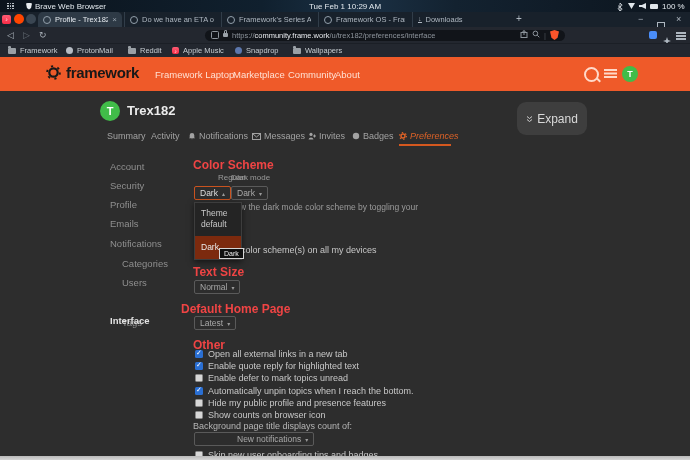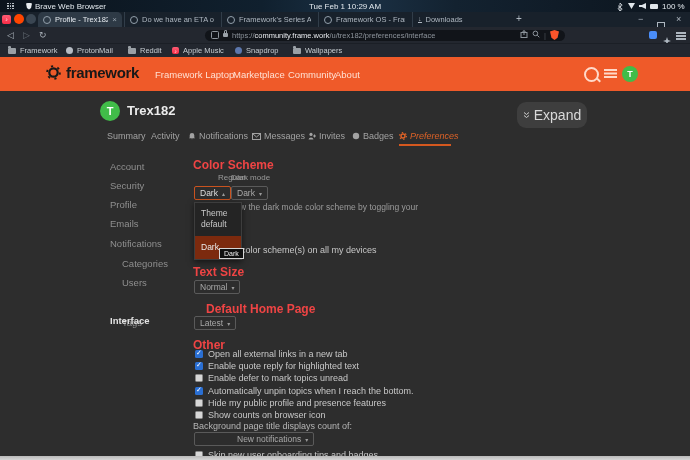--- a/index.html
+++ b/index.html
@@ -50,22 +50,22 @@
   #siteheader{left:0;top:57px;width:690px;height:34px;background:#ef5a29;}
   #brand{left:46px;top:7px;display:flex;align-items:center;gap:5px;color:#181818;font-weight:bold;font-size:15px;letter-spacing:-.3px;}
   .sitenav{top:12px;color:#ffe0d3;font-size:9.5px;}
   .ring{width:11px;height:11px;border:2px solid #ffd9c9;border-radius:50%;position:relative;display:inline-block;}
   .ring:after{content:"";position:absolute;width:5px;height:2px;background:#ffd9c9;transform:rotate(45deg);right:-4px;bottom:-1px;}
   .hamb.header{background:#ffd9c9;box-shadow:0 3.5px 0 #ffd9c9,0 7px 0 #ffd9c9;width:13px;}
   .avatar{border-radius:50%;background:#41bc49;color:#fff;display:flex;align-items:center;justify-content:center;font-weight:bold;}
 
   
   .uname{color:#ececec;font-weight:bold;font-size:13px;}
-  #expandbtn{left:517px;top:102px;width:70px;height:26px;background:#3e3e3e;border-radius:9px;color:#d9d9d9;
-    font-size:14px;display:flex;align-items:center;justify-content:center;gap:4px;}
+  #expandbtn{left:517px;top:102px;width:70px;height:33px;background:#3e3e3e;border-radius:9px;color:#d9d9d9;
+    font-size:12px;display:flex;align-items:center;justify-content:center;gap:4px;}
   .ptabitem{top:131px;font-size:9px;color:#a2a2a2;display:flex;align-items:center;gap:3px;}
   .ptabitem.active{color:#dd6227;}
   #ptab-underline{left:399px;top:144px;width:52px;height:2px;background:#d4581f;}
 
   .sbitem{font-size:9.5px;color:#8f8f8f;}
   .sbitem.active{color:#e3e3e3;font-weight:bold;}
 
   .h2{font-size:12px;font-weight:bold;color:#ef4444;}
   .minilabel{font-size:8px;color:#9a9a9a;}
   .dd{display:inline-flex;align-items:center;gap:4px;padding:0 5px;height:14px;border:1px solid #5a5a5a;
@@ -288,21 +288,21 @@
   </div>
   <span id="cstooltip" class="abs">Dark</span>
   <span class="abs bodytext" style="left:241px;top:245px;">color scheme(s) on all my devices</span>
 
   <span class="abs h2" style="left:193px;top:265px;">Text Size</span>
   <span class="abs dd" style="left:194px;top:280px;">
     <span>Normal</span>
       <span class="arw">▾</span>
   </span>
 
-  <span class="abs h2" style="left:206px;top:302px;">Default Home Page</span>
+  <span class="abs h2" style="left:181px;top:302px;">Default Home Page</span>
   <span class="abs dd" style="left:194px;top:316px;">
     <span>Latest</span>
       <span class="arw">▾</span>
   </span>
 
   <span class="abs h2" style="left:193px;top:338px;">Other</span>
   <div class="abs chkrow bodytext" style="left:195px;top:349px;">
     <span class="chk on"></span>
     <span>Open all external links in a new tab</span>
   </div>

